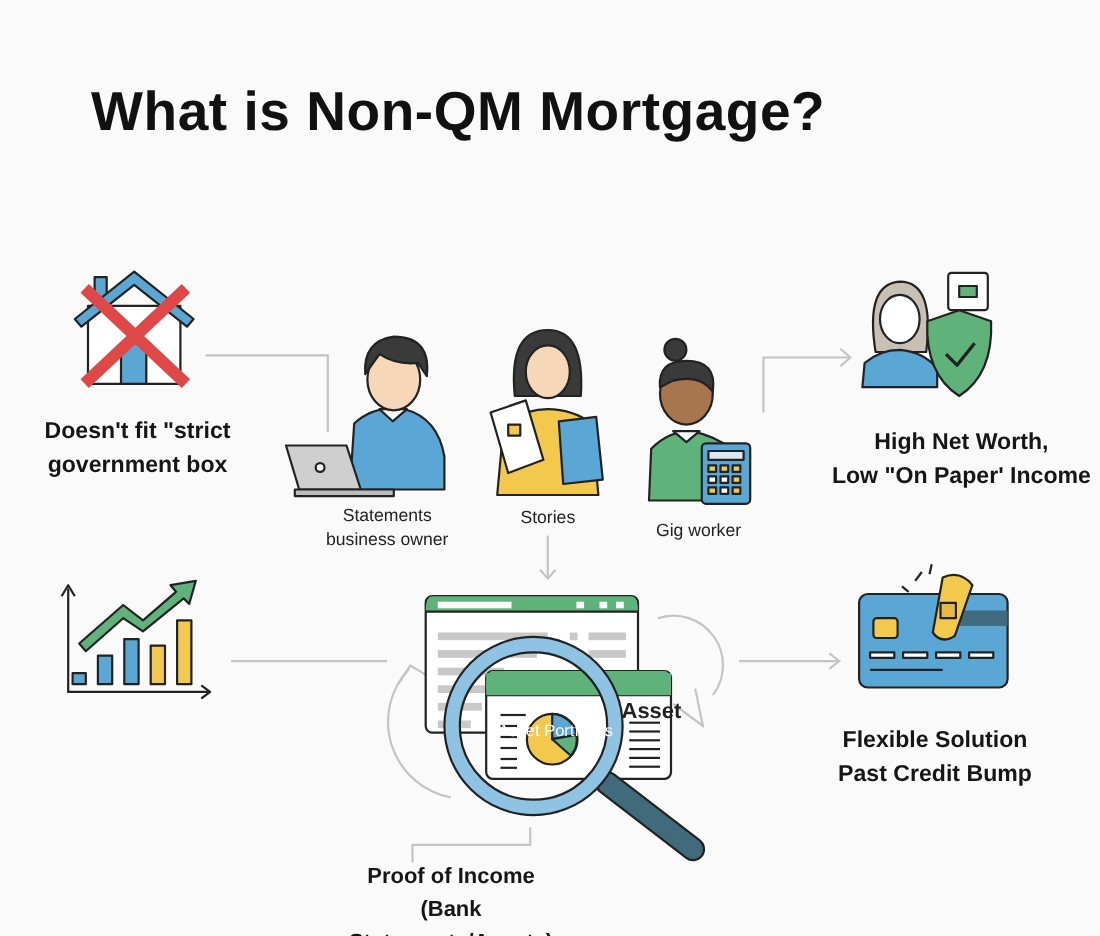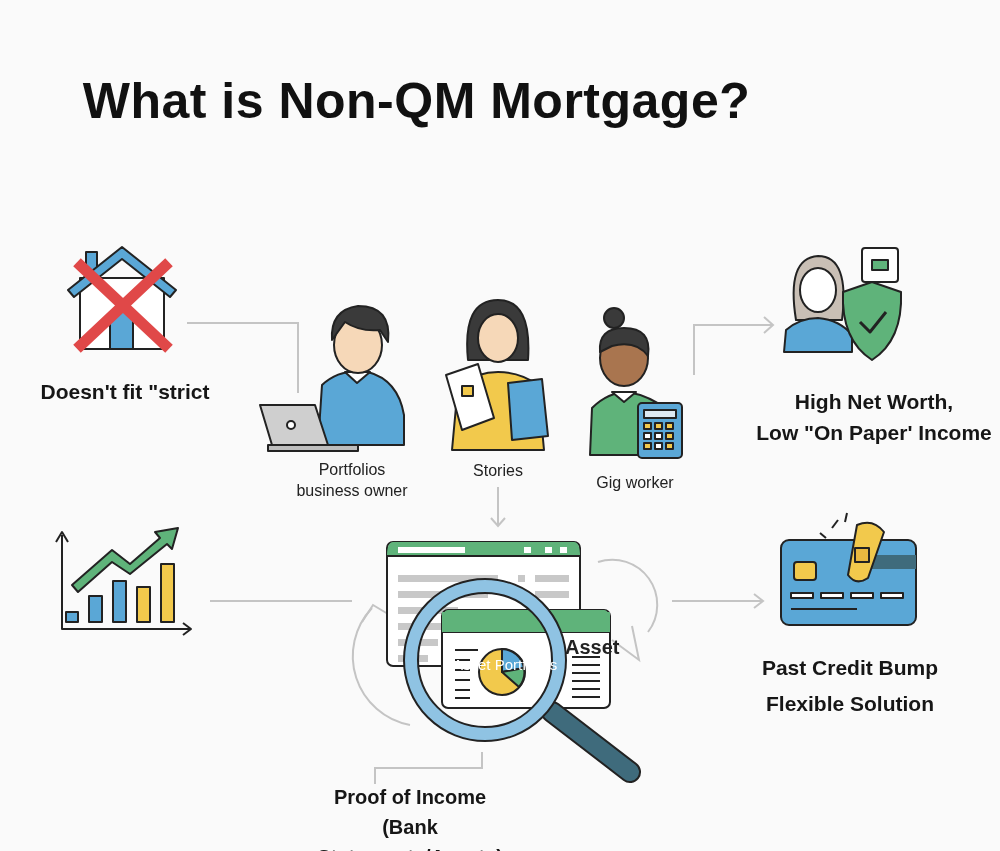--- a/index.html
+++ b/index.html
@@ -40,35 +40,36 @@
     <polygon points="68,290 122,247 176,290 170,297 122,259 74,297" fill="#5aa7d6"></polygon>
     <rect x="110" y="312" width="23" height="37" fill="#5aa7d6"></rect>
   </g>
   <g stroke="#e04848" stroke-width="11" stroke-linecap="square">
     <line x1="81" y1="266" x2="165" y2="345"></line>
     <line x1="165" y1="266" x2="81" y2="345"></line>
   </g>
 </svg>
 <div class="abs label-bold" style="left:0;top:376px;width:250px;">
   <div>Doesn't fit "strict</div>
+  <div>government box</div>
 </div>
 
 <svg width="1000" height="851">
   <g stroke="#222" stroke-width="2" stroke-linejoin="round">
     <path d="M318 445 L 322 385 Q 340 368 368 372 Q 398 380 404 415 L 404 445 Z" fill="#5aa7d6"></path>
     <polygon points="345,372 357,383 370,372" fill="#fff"></polygon>
     <ellipse cx="358" cy="345" rx="24" ry="28" fill="#f6d8b8"></ellipse>
     <path d="M332 340 Q 330 310 358 306 Q 392 306 388 342 L 380 330 Q 360 332 345 322 Z" fill="#3a3a3a"></path>
     <polygon points="260,405 315,405 328,445 272,445" fill="#cfcfcf"></polygon>
     <rect x="268" y="445" width="90" height="6" fill="#bdbdbd"></rect>
     <circle cx="291" cy="425" r="4" fill="#fff"></circle>
   </g>
 </svg>
 <div class="abs label-reg" style="left:262px;top:459px;width:180px;">
-  <div>Portfolios</div>
+  <div>Statements</div>
   <div>business owner</div>
 </div>
 
 <svg width="1000" height="851">
   <g stroke="#222" stroke-width="2" stroke-linejoin="round">
     <path d="M468 360 Q 462 300 498 300 Q 532 300 528 360 Z" fill="#3a3a3a"></path>
     <path d="M452 450 L 458 385 Q 478 372 498 372 Q 520 372 538 385 L 544 450 Z" fill="#f2c94c"></path>
     <ellipse cx="498" cy="338" rx="20" ry="24" fill="#f6d8b8"></ellipse>
     <polygon points="446,375 478,364 494,418 462,430" fill="#fff"></polygon>
     <rect x="462" y="386" width="11" height="10" fill="#f2c94c"></rect>
@@ -201,15 +202,15 @@
       </g>
     <line x1="791" y1="609" x2="857" y2="609"></line>
     <path d="M857 525 Q 873 518 884 532 L 868 578 Q 856 586 848 575 Z" fill="#f2c94c"></path>
     <rect x="855" y="548" width="14" height="14" fill="#e8b840"></rect>
     <polyline points="832,528 838,520" fill="none"></polyline>
       <polyline points="845,522 847,513" fill="none"></polyline>
       <polyline points="826,538 820,533" fill="none"></polyline>
   </g>
 </svg>
 <div class="abs label-bold" style="left:720px;top:652px;width:260px;">
+  <div style="margin-top:5px;">Flexible Solution</div>
   <div>Past Credit Bump</div>
-  <div style="margin-top:5px;">Flexible Solution</div>
 </div>
 
 </body></html>

